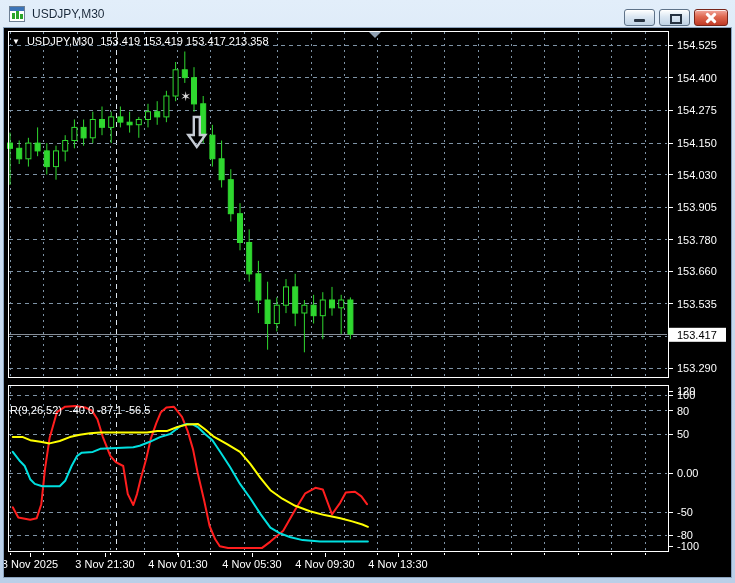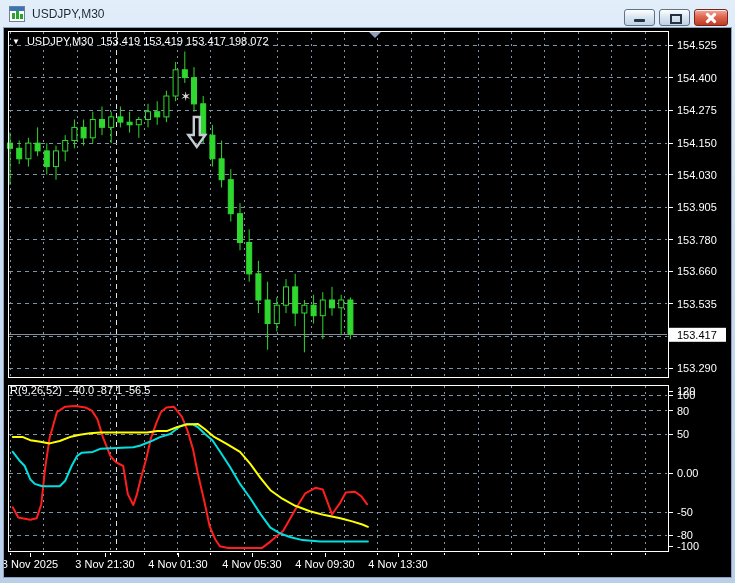--- a/index.html
+++ b/index.html
@@ -17,21 +17,21 @@
   .btn.close{width:34px;background:linear-gradient(180deg,#f2a99e,#df6850 45%,#c03a26);border-color:#77251a}
   .glyph-min{position:absolute;left:9px;top:9px;width:11px;height:3px;background:#273341;border-radius:1px}
   .glyph-restore{position:absolute;left:10px;top:4px;width:8px;height:6px;border:2px solid #273341;background:transparent}
   .glyph-x1,.glyph-x2{position:absolute;left:50%;top:50%;width:13px;height:3px;background:#fff;border-radius:1px}
   .glyph-x1{transform:translate(-50%,-50%) rotate(45deg)}
   .glyph-x2{transform:translate(-50%,-50%) rotate(-45deg)}
   .client{position:absolute;left:4px;top:28px;width:727px;height:549px;background:#000;outline:1px solid #8aa2bd}
   #chart-svg{position:absolute;left:0;top:0}
   .hdr{position:absolute;color:#fff;font-size:11px;display:flex;gap:7px;align-items:center;white-space:pre}
   .hdr-main{left:8px;top:7px}
-  .hdr-ind{left:6px;top:356px}
+  .hdr-ind{left:6px;top:376px}
   .menu-icon{font-size:8px;color:#fff}
   
   .grid{stroke:#7e93a6;stroke-width:1;stroke-dasharray:2 4;shape-rendering:crispEdges}
   .gridh{stroke:#7e93a6;stroke-width:1;stroke-dasharray:4 4;shape-rendering:crispEdges}
   .sep{stroke:#dde6ee;stroke-width:1;stroke-dasharray:5 4;shape-rendering:crispEdges}
   .bidline{stroke:#868e98;stroke-width:1;shape-rendering:crispEdges}
   .frame{fill:none;stroke:#fff;stroke-width:1;shape-rendering:crispEdges}
   .tick{stroke:#fff;stroke-width:1;shape-rendering:crispEdges}
   .axis{fill:#fff;font:11px "Liberation Sans",sans-serif}
   .mid{text-anchor:middle}
@@ -277,17 +277,17 @@
         <line x1="178" y1="553" x2="178" y2="557" class="tick"></line>
         <text x="178" y="568" class="axis mid">4 Nov 01:30</text>
         <line x1="252" y1="553" x2="252" y2="557" class="tick"></line>
         <text x="252" y="568" class="axis mid">4 Nov 05:30</text>
         <line x1="325" y1="553" x2="325" y2="557" class="tick"></line>
         <text x="325" y="568" class="axis mid">4 Nov 09:30</text>
         <line x1="398" y1="553" x2="398" y2="557" class="tick"></line>
         <text x="398" y="568" class="axis mid">4 Nov 13:30</text>
       </svg>
 
-    <div class="hdr hdr-main"><span class="menu-icon">▼</span><span>USDJPY,M30</span><span>153.419 153.419 153.417 198.072</span></div>
+    <div class="hdr hdr-main"><span class="menu-icon">▼</span><span>USDJPY,M30</span><span>153.419 153.419 153.417 213.358</span></div>
 
     <div class="hdr hdr-ind"><span>R(9,26,52)</span><span>-40.0 -87.1 -56.5</span></div>
   </div>
 </div>
 
 </body></html>

